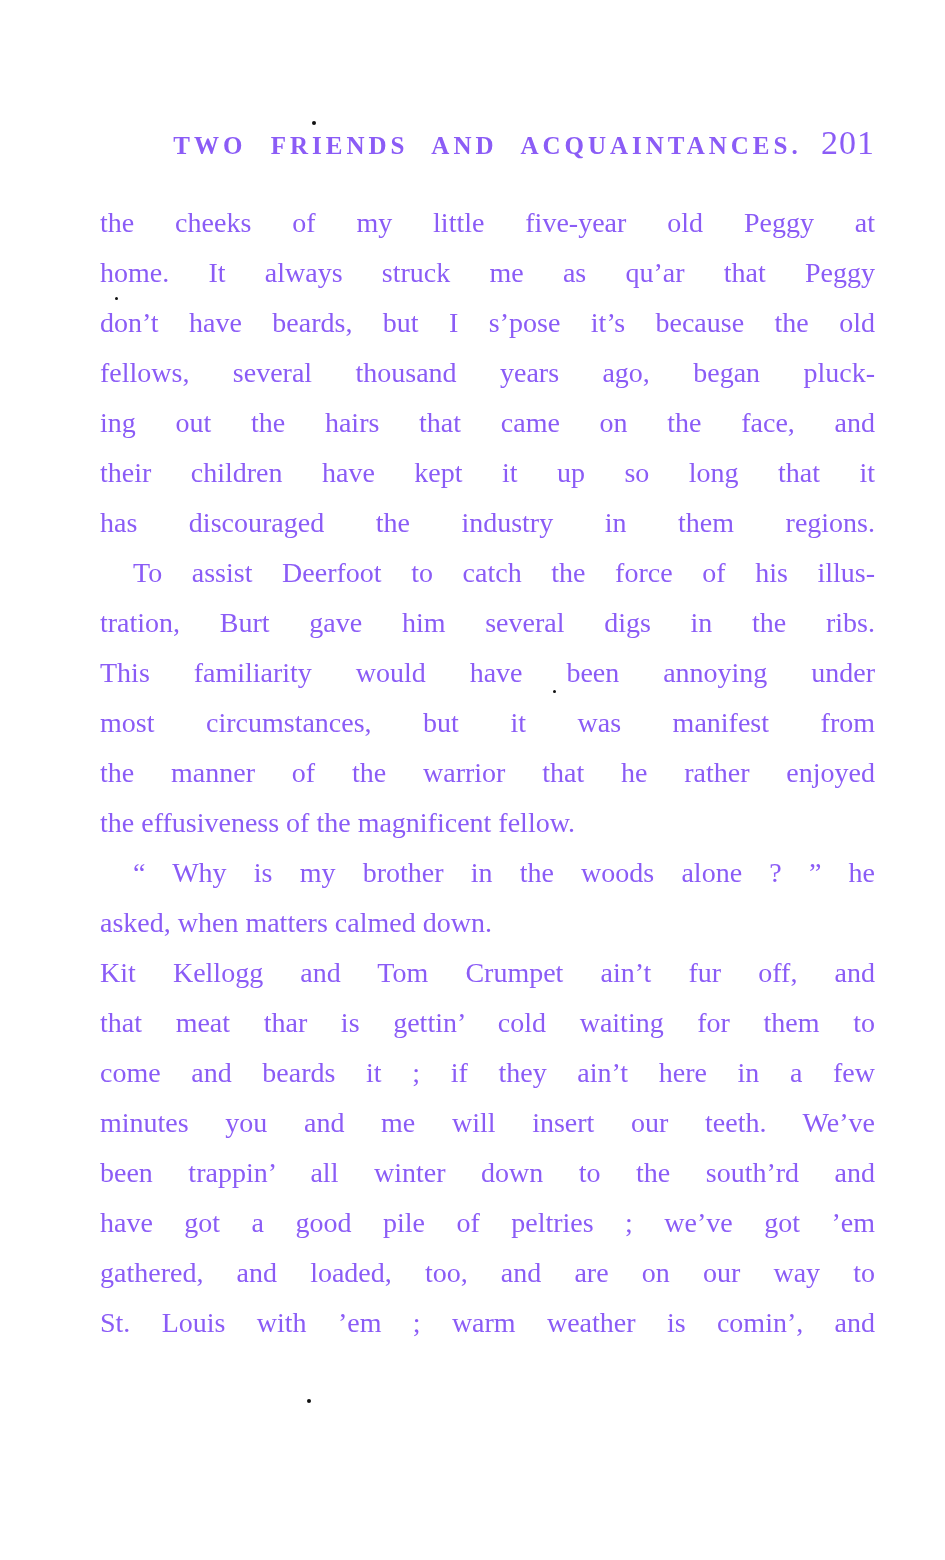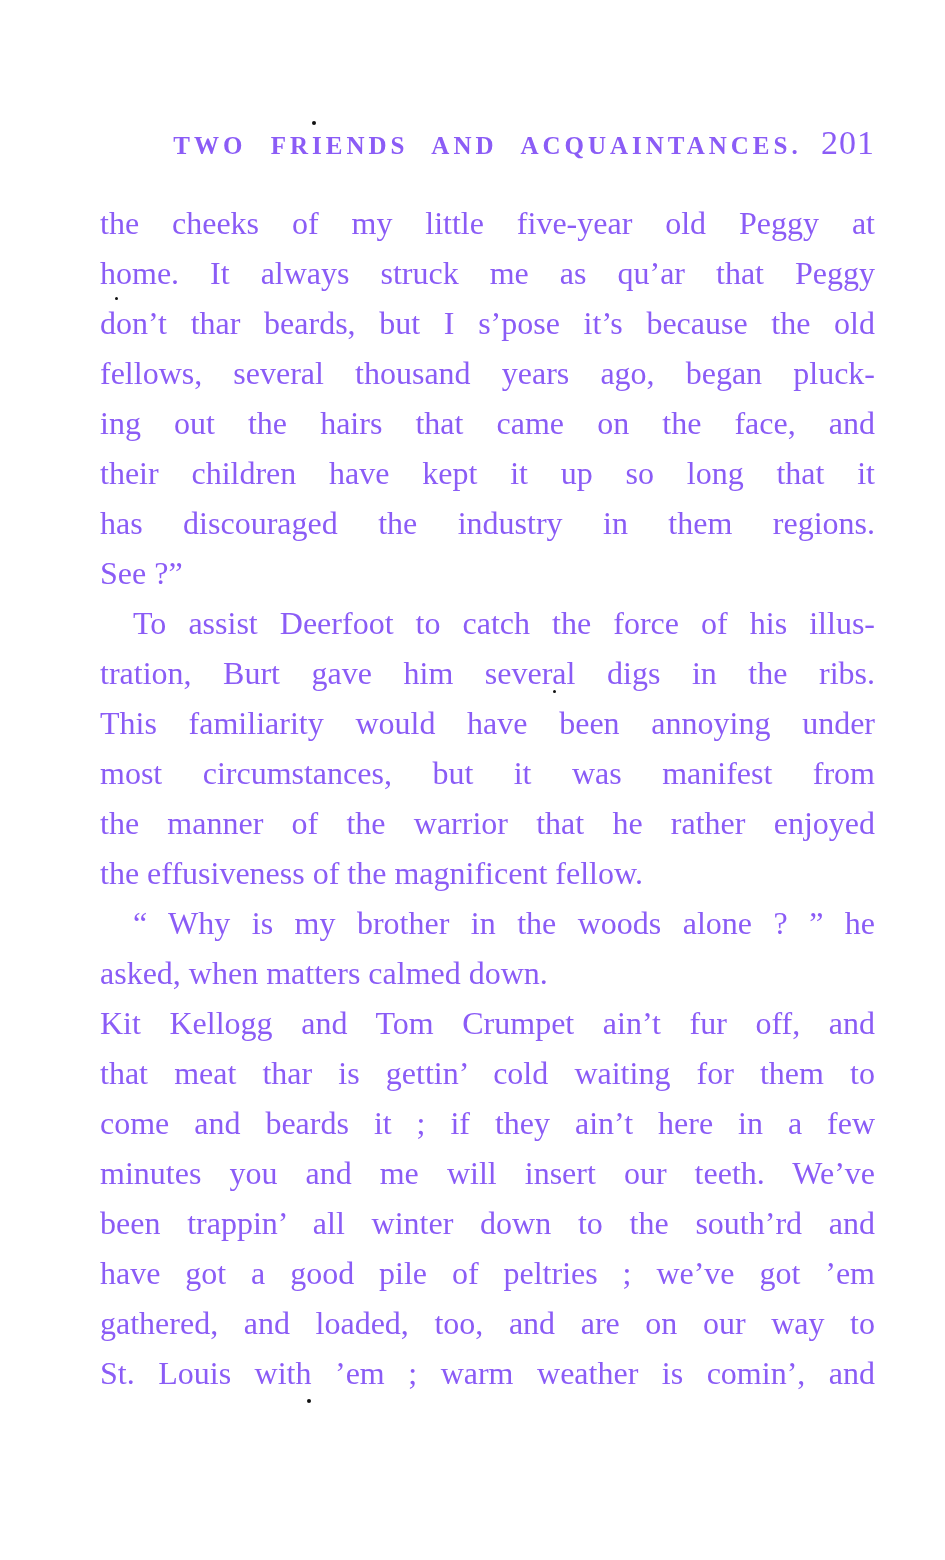--- a/index.html
+++ b/index.html
@@ -44,21 +44,21 @@
   }
   .body-text {
     position: absolute;
     top: 198px;
     left: 100px;
     width: 775px;
   }
   .line {
     height: 50px;
     line-height: 50px;
-    font-size: 32px;
+    font-size: 28px;
     text-align: justify;
     text-align-last: justify;
     white-space: normal;
     overflow: visible;
   }
   .line.nojust {
     text-align: left;
     text-align-last: left;
   }
   .line.indent {
@@ -80,26 +80,25 @@
 <div class="page">
 
   <div class="header-row">
     <span class="running-title">TWO FRIENDS AND ACQUAINTANCES.</span>
     <span class="page-number">201</span>
   </div>
 
   <div class="body-text">
       <div class="line">the cheeks of my little five-year old Peggy at</div>
       <div class="line">home.  It always struck me as qu’ar that Peggy</div>
-      <div class="line">don’t thar beards, but I s’pose it’s because the old</div>
+      <div class="line">don’t have beards, but I s’pose it’s because the old</div>
       <div class="line">fellows, several thousand years ago, began pluck-</div>
       <div class="line">ing out the hairs that came on the face, and</div>
       <div class="line">their children have kept it up so long that it</div>
       <div class="line">has discouraged the industry in them regions.</div>
-      <div class="line nojust">See ?”</div>
       <div class="line indent">To assist Deerfoot to catch the force of his illus-</div>
       <div class="line">tration, Burt gave him several digs in the ribs.</div>
       <div class="line">This familiarity would have been annoying under</div>
       <div class="line">most circumstances, but it was manifest from</div>
       <div class="line">the manner of the warrior that he rather enjoyed</div>
       <div class="line nojust">the effusiveness of the magnificent fellow.</div>
       <div class="line indent">“ Why is my brother in the woods alone ? ” he</div>
       <div class="line nojust">asked, when matters calmed down.</div>
       <div class="line">Kit Kellogg and Tom Crumpet ain’t fur off, and</div>
       <div class="line">that meat thar is gettin’ cold waiting for them to</div>

